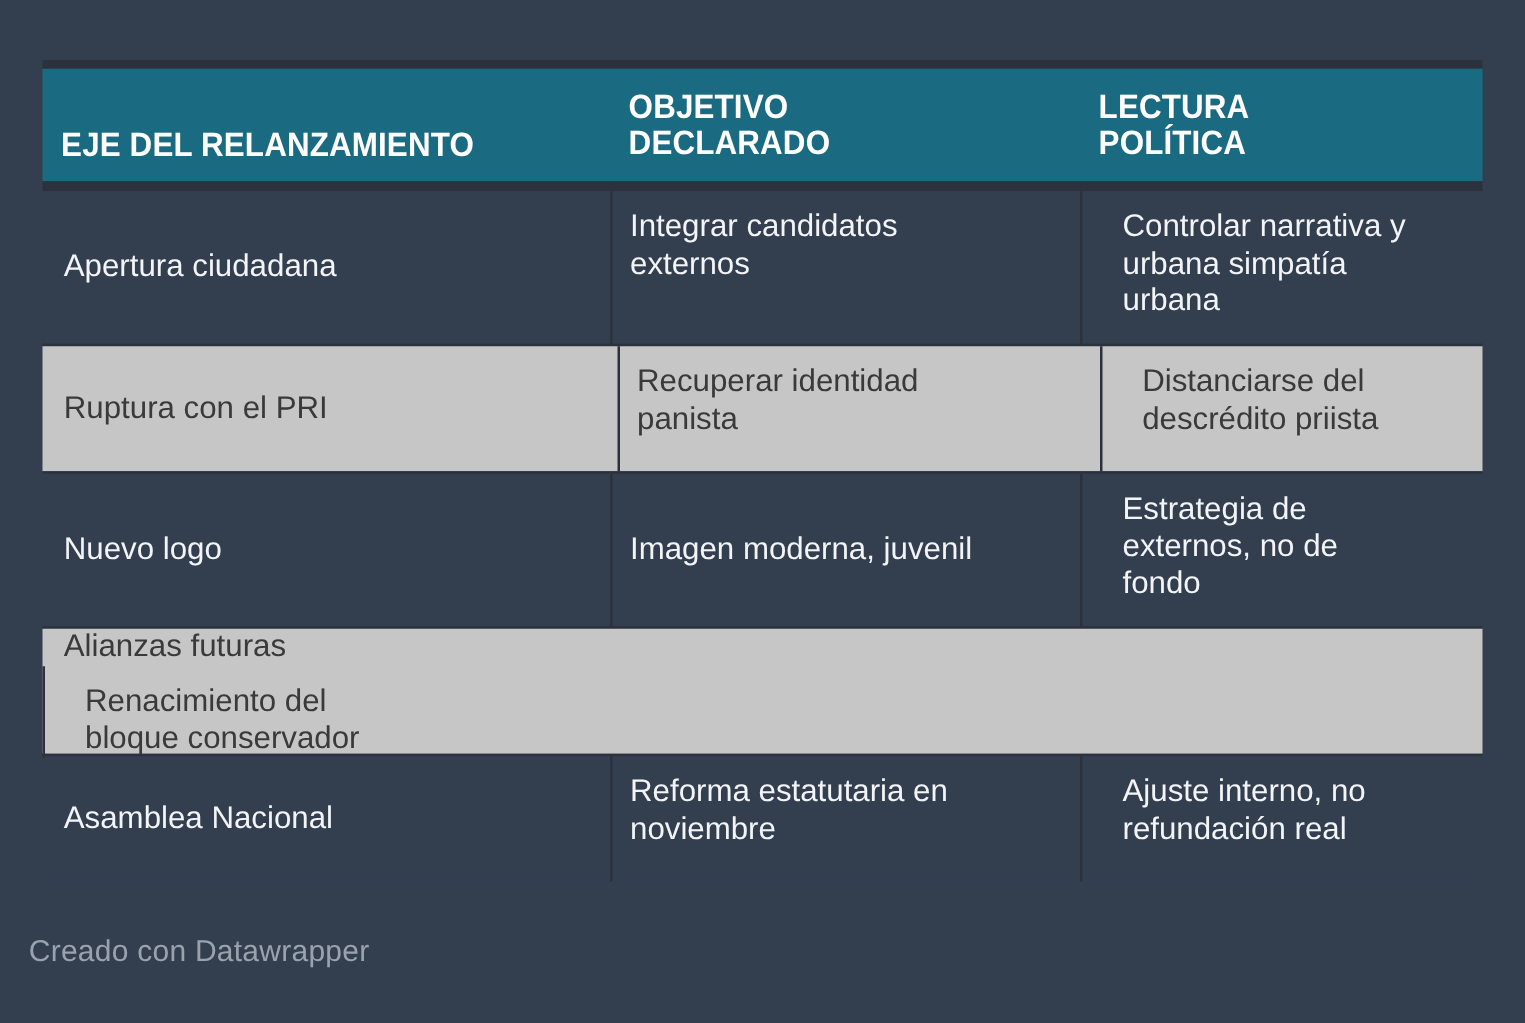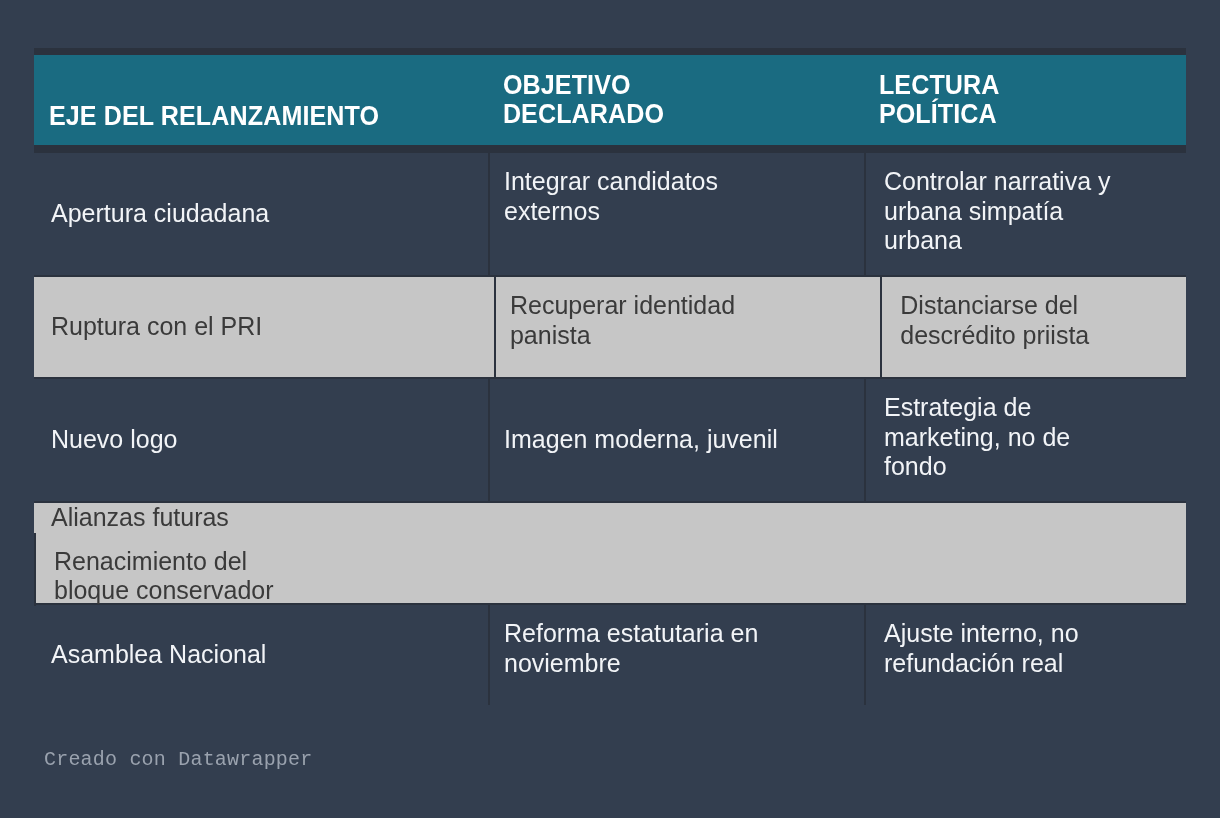--- a/index.html
+++ b/index.html
@@ -82,21 +82,21 @@
     font-size: 25px;
     line-height: 1.18;
     padding: 0 18px 0 16px;
     display: flex;
     flex-direction: column;
     justify-content: center;
     position: relative;
   }
   .td.col1 { width: 454px; padding-left: 17px; }
   .td.col2 { width: 376px; }
-  .td.col3 { width: 322px; padding-left: 20px; }
+  .td.col3 { width: 322px; padding-left: 34px; }
 
   .td.col2::before,
   .td.col3::before {
     content: "";
     position: absolute;
     left: 0;
     top: 0;
     bottom: 0;
     width: 2px;
     background: #2b323e;
@@ -123,26 +123,25 @@
 
   .row-sep {
     height: 2px;
     width: 1152px;
     background: #2b323e;
   }
 
   
   .footer {
     position: absolute;
-    left: 44px;
+    left: 23px;
     top: 748px;
-    font-size: 20px;
+    font-size: 24px;
     color: #9aa2ae;
     letter-spacing: 0.2px;
-    font-family: Liberation Mono, monospace;
   }
 </style>
 </head>
 <body>
 
 <div class="page">
 
   <div class="table-wrap">
 
     <div class="rule-top"></div>
@@ -215,21 +214,21 @@
           </span>
         </div>
         <div class="td col2">
           <span class="cell-text">
             <span class="ln">Imagen moderna, juvenil</span>
           </span>
         </div>
         <div class="td col3 multi">
           <span class="cell-text">
             <span class="ln">Estrategia de</span>
-            <span class="ln">marketing, no de</span>
+            <span class="ln">externos, no de</span>
             <span class="ln">fondo</span>
           </span>
         </div>
       </div>
       <div class="row-sep"></div>
 
       <div class="tr light r4">
         <div class="td col1">
           <span class="cell-text">
             <span class="ln">Alianzas futuras</span>

